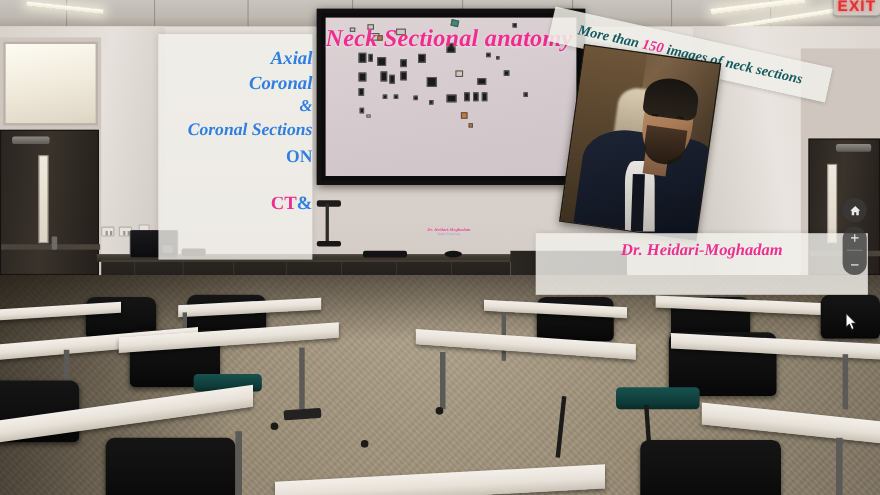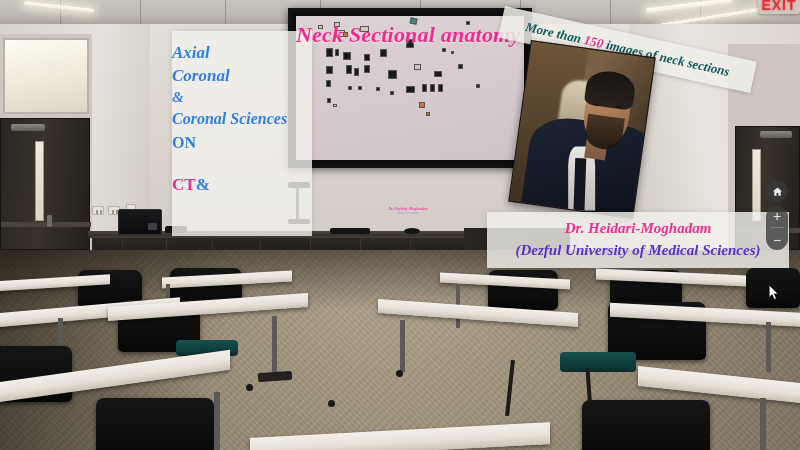--- a/index.html
+++ b/index.html
@@ -168,23 +168,23 @@
     box-shadow:0 1px 3px rgba(0,0,0,.35);
   }
   .exit-sign span {
     color:#e03030; font-weight:bold; font-size:14px; letter-spacing:1px;
     font-family:"Liberation Sans", sans-serif;
     text-shadow:0 0 3px rgba(255,60,60,.8);
   }
 
   
   .panel-left {
-    position:absolute; left:172px; top:31px; width:140px; height:205px;
+    position:absolute; left:144px; top:31px; width:140px; height:205px;
     background:rgba(243,241,236,.80);
-    text-align:left;
+    text-align:right;
     padding-top:12px;
     box-shadow:0 0 6px rgba(0,0,0,.12);
   }
   .panel-left .line { font-weight:bold; font-style:italic; line-height:1.12; }
   .l-blue { color:#2f7fe0; }
   .l-pink { color:#ec2f90; }
   .l-up   { font-style:normal !important; }
 
   .title-main {
     position:absolute; left:296px; top:22px;
@@ -467,21 +467,21 @@
     <div class="table-top" style="left:250px; top:430px; width:300px; height:22px; transform:skewY(-3deg);"></div>
     <div class="table-leg" style="left:214px; top:392px; width:6px; height:58px;"></div>
     <div class="table-leg" style="left:760px; top:398px; width:6px; height:52px;"></div>
 
   </div>
 
   <div class="panel-left">
     <div class="line l-blue" style="font-size:17px;">Axial</div>
     <div class="line l-blue" style="font-size:17px; margin-top:4px;">Coronal</div>
     <div class="line l-blue" style="font-size:15px; margin-top:4px;">&amp;</div>
-    <div class="line l-blue" style="font-size:16px; margin-top:4px;">Coronal Sciences</div>
+    <div class="line l-blue" style="font-size:16px; margin-top:4px;">Coronal Sections</div>
     <div class="line l-blue l-up" style="font-size:16px; margin-top:6px;">ON</div>
     <div class="line l-up" style="font-size:17px; margin-top:23px;">
       <span class="l-pink">CT</span><span class="l-blue">&amp;</span>
     </div>
   </div>
 
   <div class="title-main">Neck Sectional anatomy</div>
 
   <div class="ribbon">
     <div class="ribbon-text"><span>More than </span><span class="num">150</span><span> images of neck sections</span></div>
@@ -497,21 +497,20 @@
     <div class="p-neck"></div>
     <div class="p-head"></div>
     <div class="p-hair"></div>
     <div class="p-beard"></div>
     <div class="p-eye" style="left:56%; top:33%;"></div>
     <div class="p-eye" style="left:74%; top:32%;"></div>
   </div>
 
   <div class="caption-band">
     <div class="cap-name">Dr. Heidari-Moghadam</div>
-    <div class="cap-org">(Dezful University of Medical Sciences)</div>
   </div>
 
   <div class="home-btn">
     <svg width="11" height="11" viewBox="0 0 24 24">
       <path d="M12 3 L2 12 h3 v9 h5 v-6 h4 v6 h5 v-9 h3 Z" fill="#eaeaea"></path>
     </svg>
   </div>
 
   <div class="zoom-ctl">
     <div class="zb">+</div>

